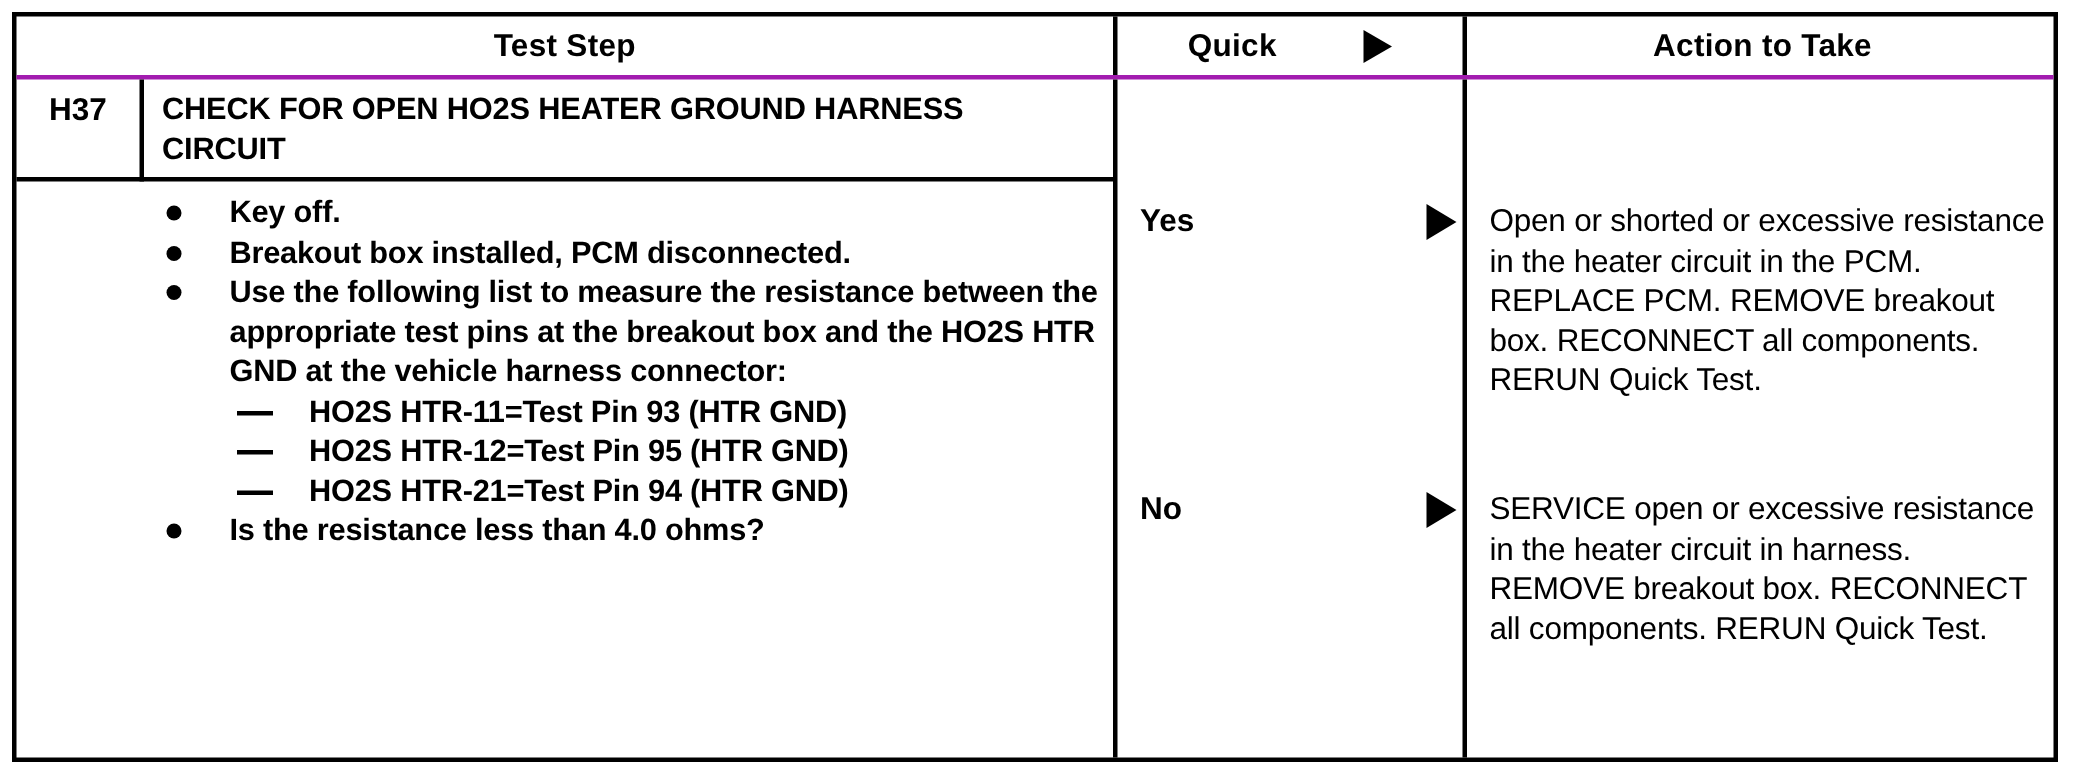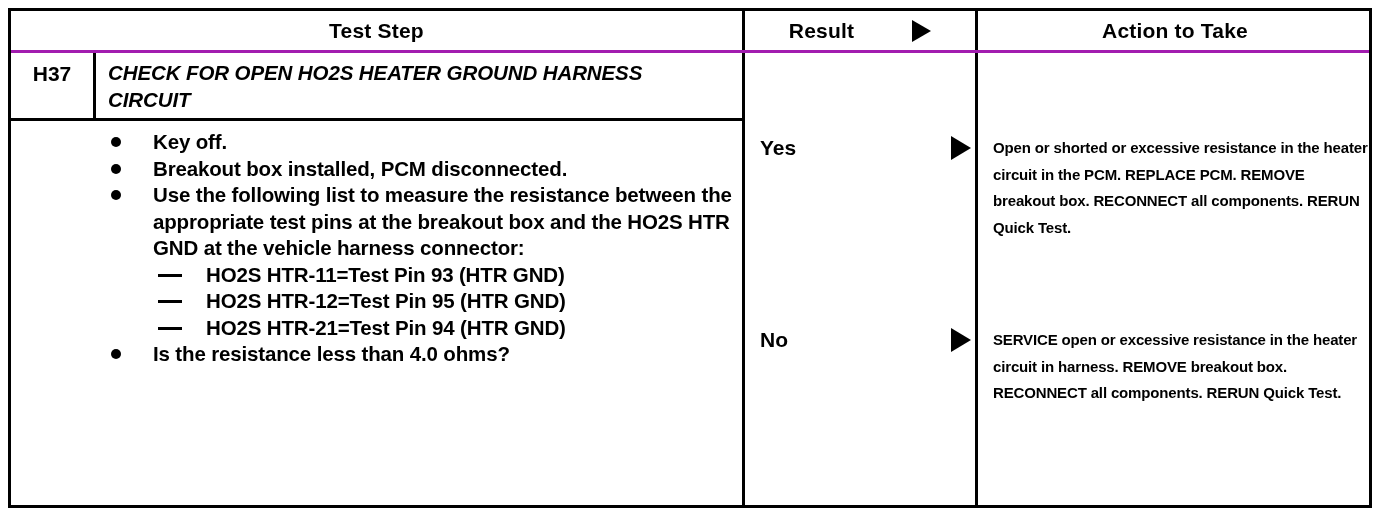--- a/index.html
+++ b/index.html
@@ -113,21 +113,20 @@
     font-size: 21px;
   }
   .step-title {
     position: absolute;
     left: 97px; top: 6px;
     width: 620px;
     font-weight: bold;
     font-size: 20.5px;
     line-height: 27px;
     letter-spacing: -0.1px;
-    font-style: italic;
   }
 
   
   .step-body {
     position: absolute;
     left: 97px;
     top: 118px;
     width: 630px;
     font-size: 20.5px;
     line-height: 26.5px;
@@ -184,41 +183,41 @@
     right: 4px;
   }
   .res-yes { top: 125px; }
   .res-no  { top: 317px; }
 
   
   .action-block {
     position: absolute;
     left: 982px;
     width: 375px;
-    font-size: 15px;
+    font-size: 21px;
     line-height: 26.5px;
-    font-weight: bold;
+    font-weight: normal;
     letter-spacing: -0.15px;
   }
   .act-yes { top: 124px; }
   .act-no  { top: 316px; }
 </style>
 </head>
 <body>
 
 <div class="page">
   <div class="diag-table">
 
     <div class="header-row">
       <div class="hdr-cell hdr-teststep">
         <span>Test Step</span>
       </div>
       <div class="hdr-cell hdr-result">
         <div class="hdr-result-inner">
-          <span>Result</span>
+          <span>Quick</span>
           <span class="tri"></span>
         </div>
       </div>
       <div class="hdr-cell hdr-action">
         <span>Action to Take</span>
       </div>
     </div>
 
     <div class="vrule vrule-step"></div>
     <div class="vrule vrule-result"></div>

